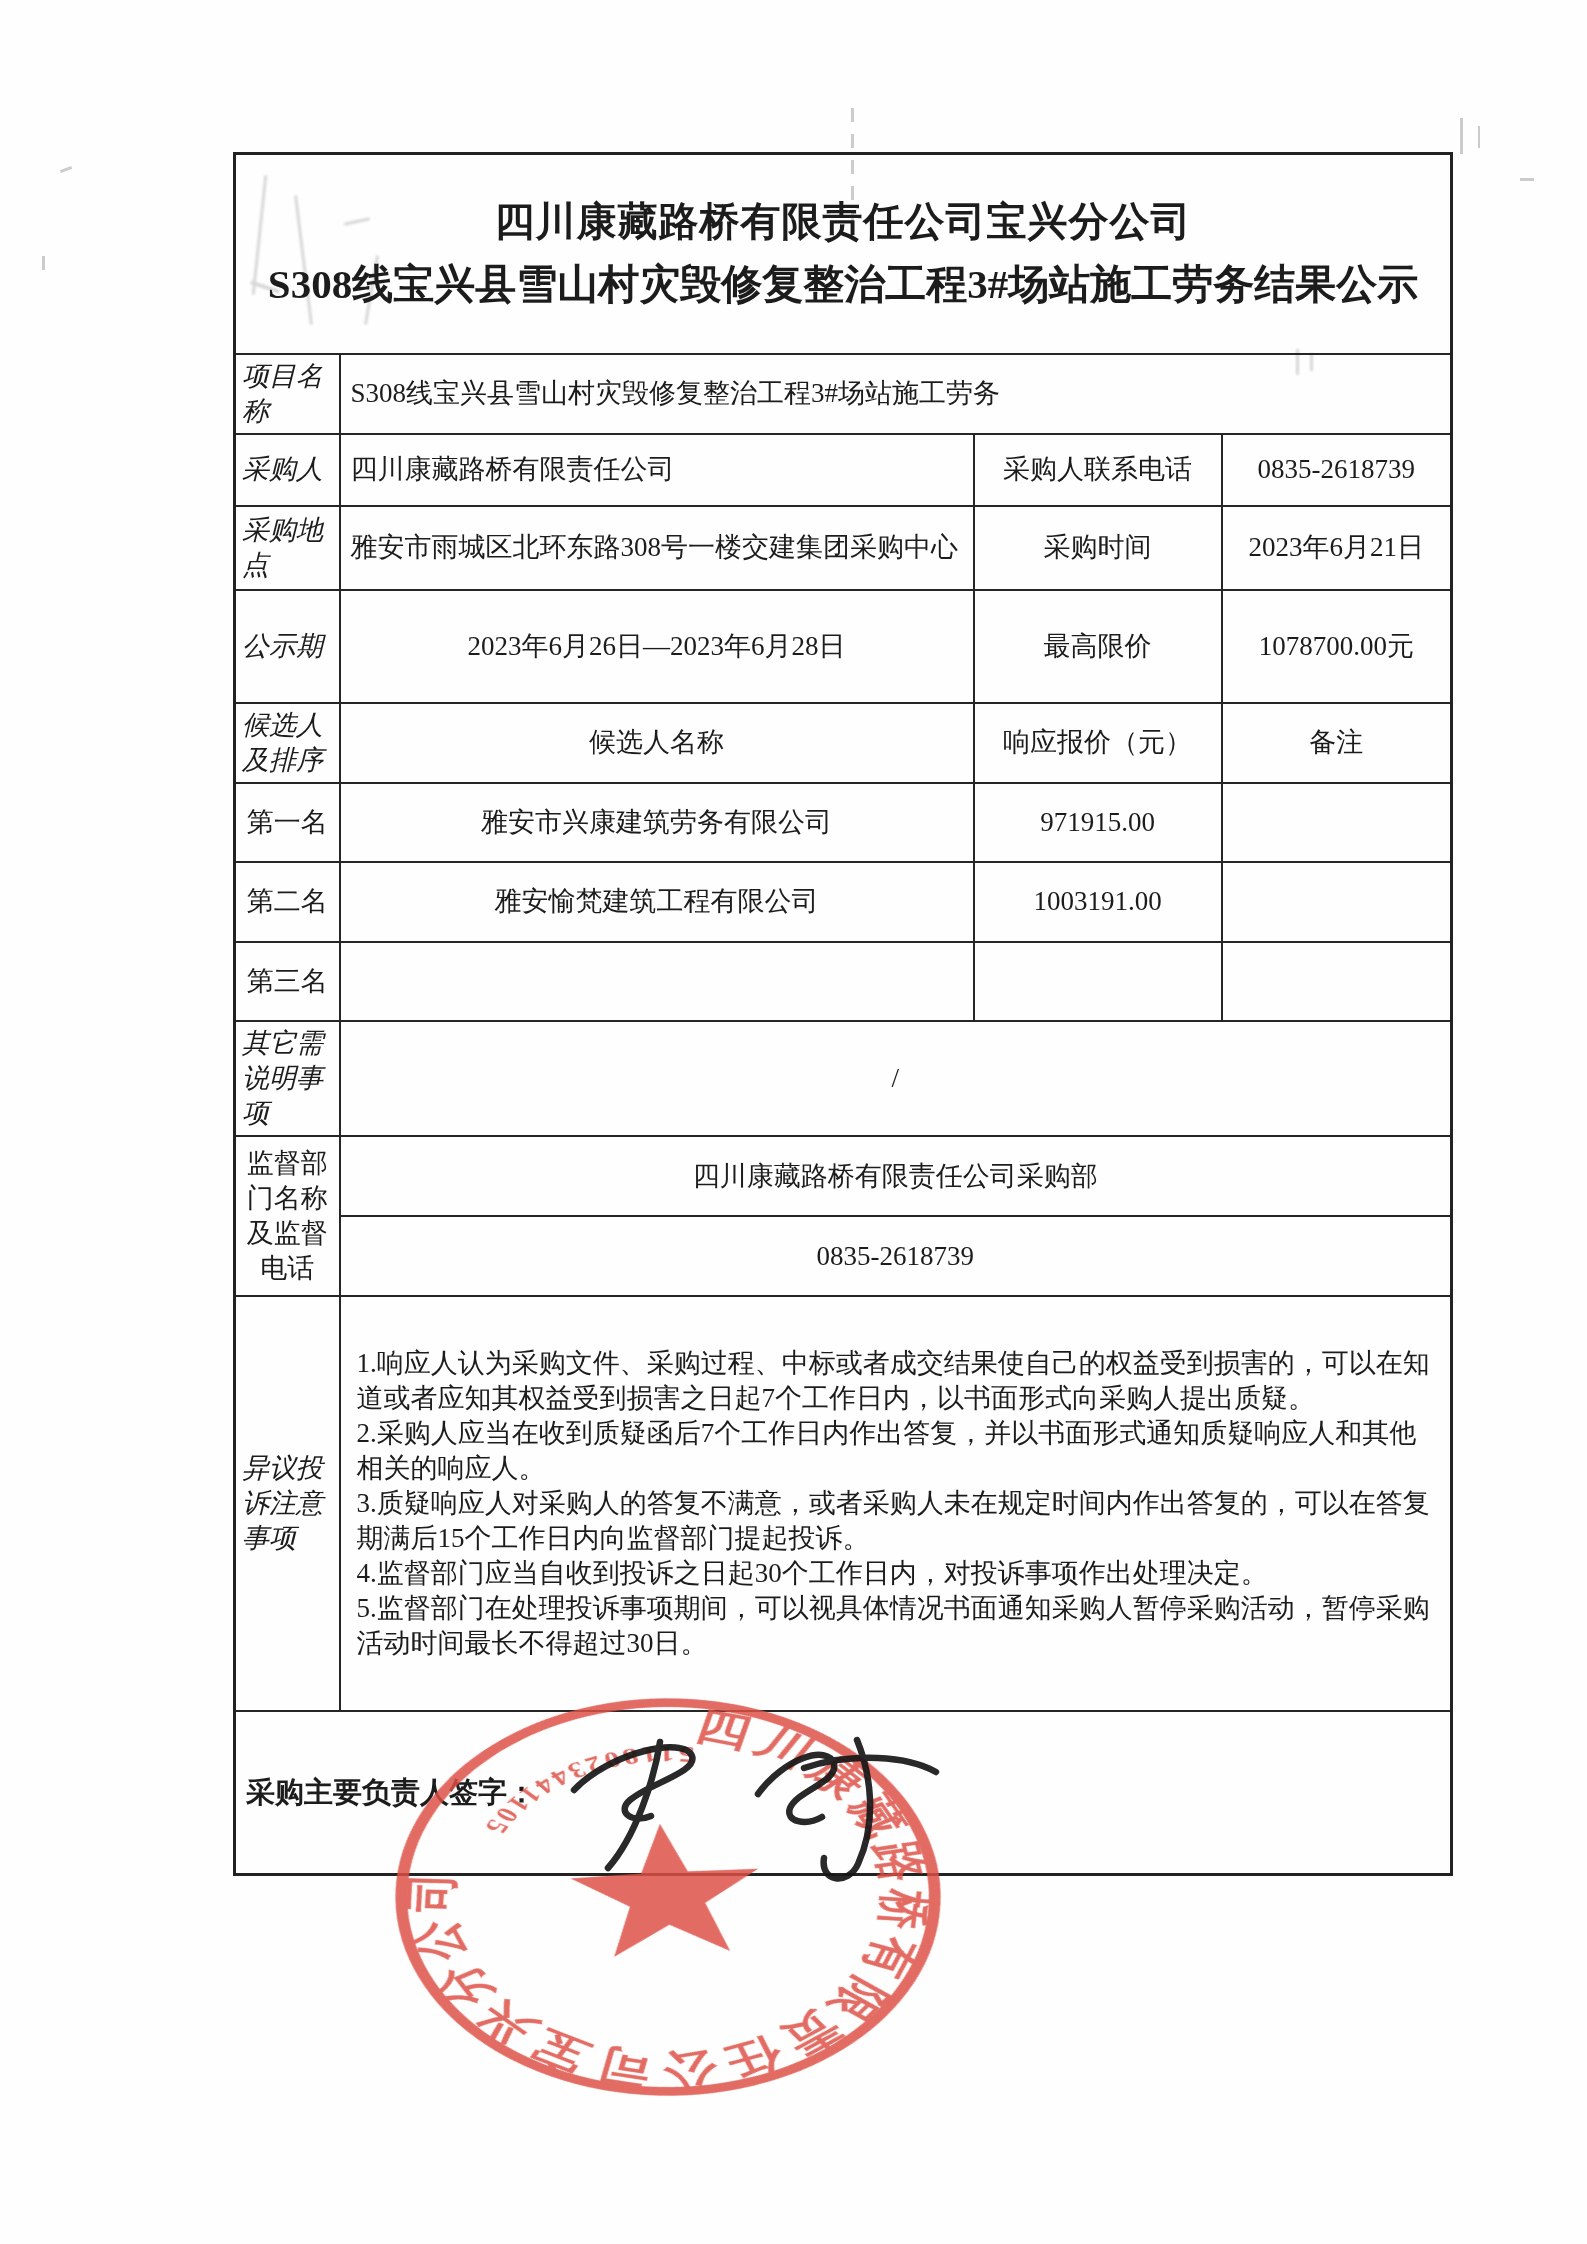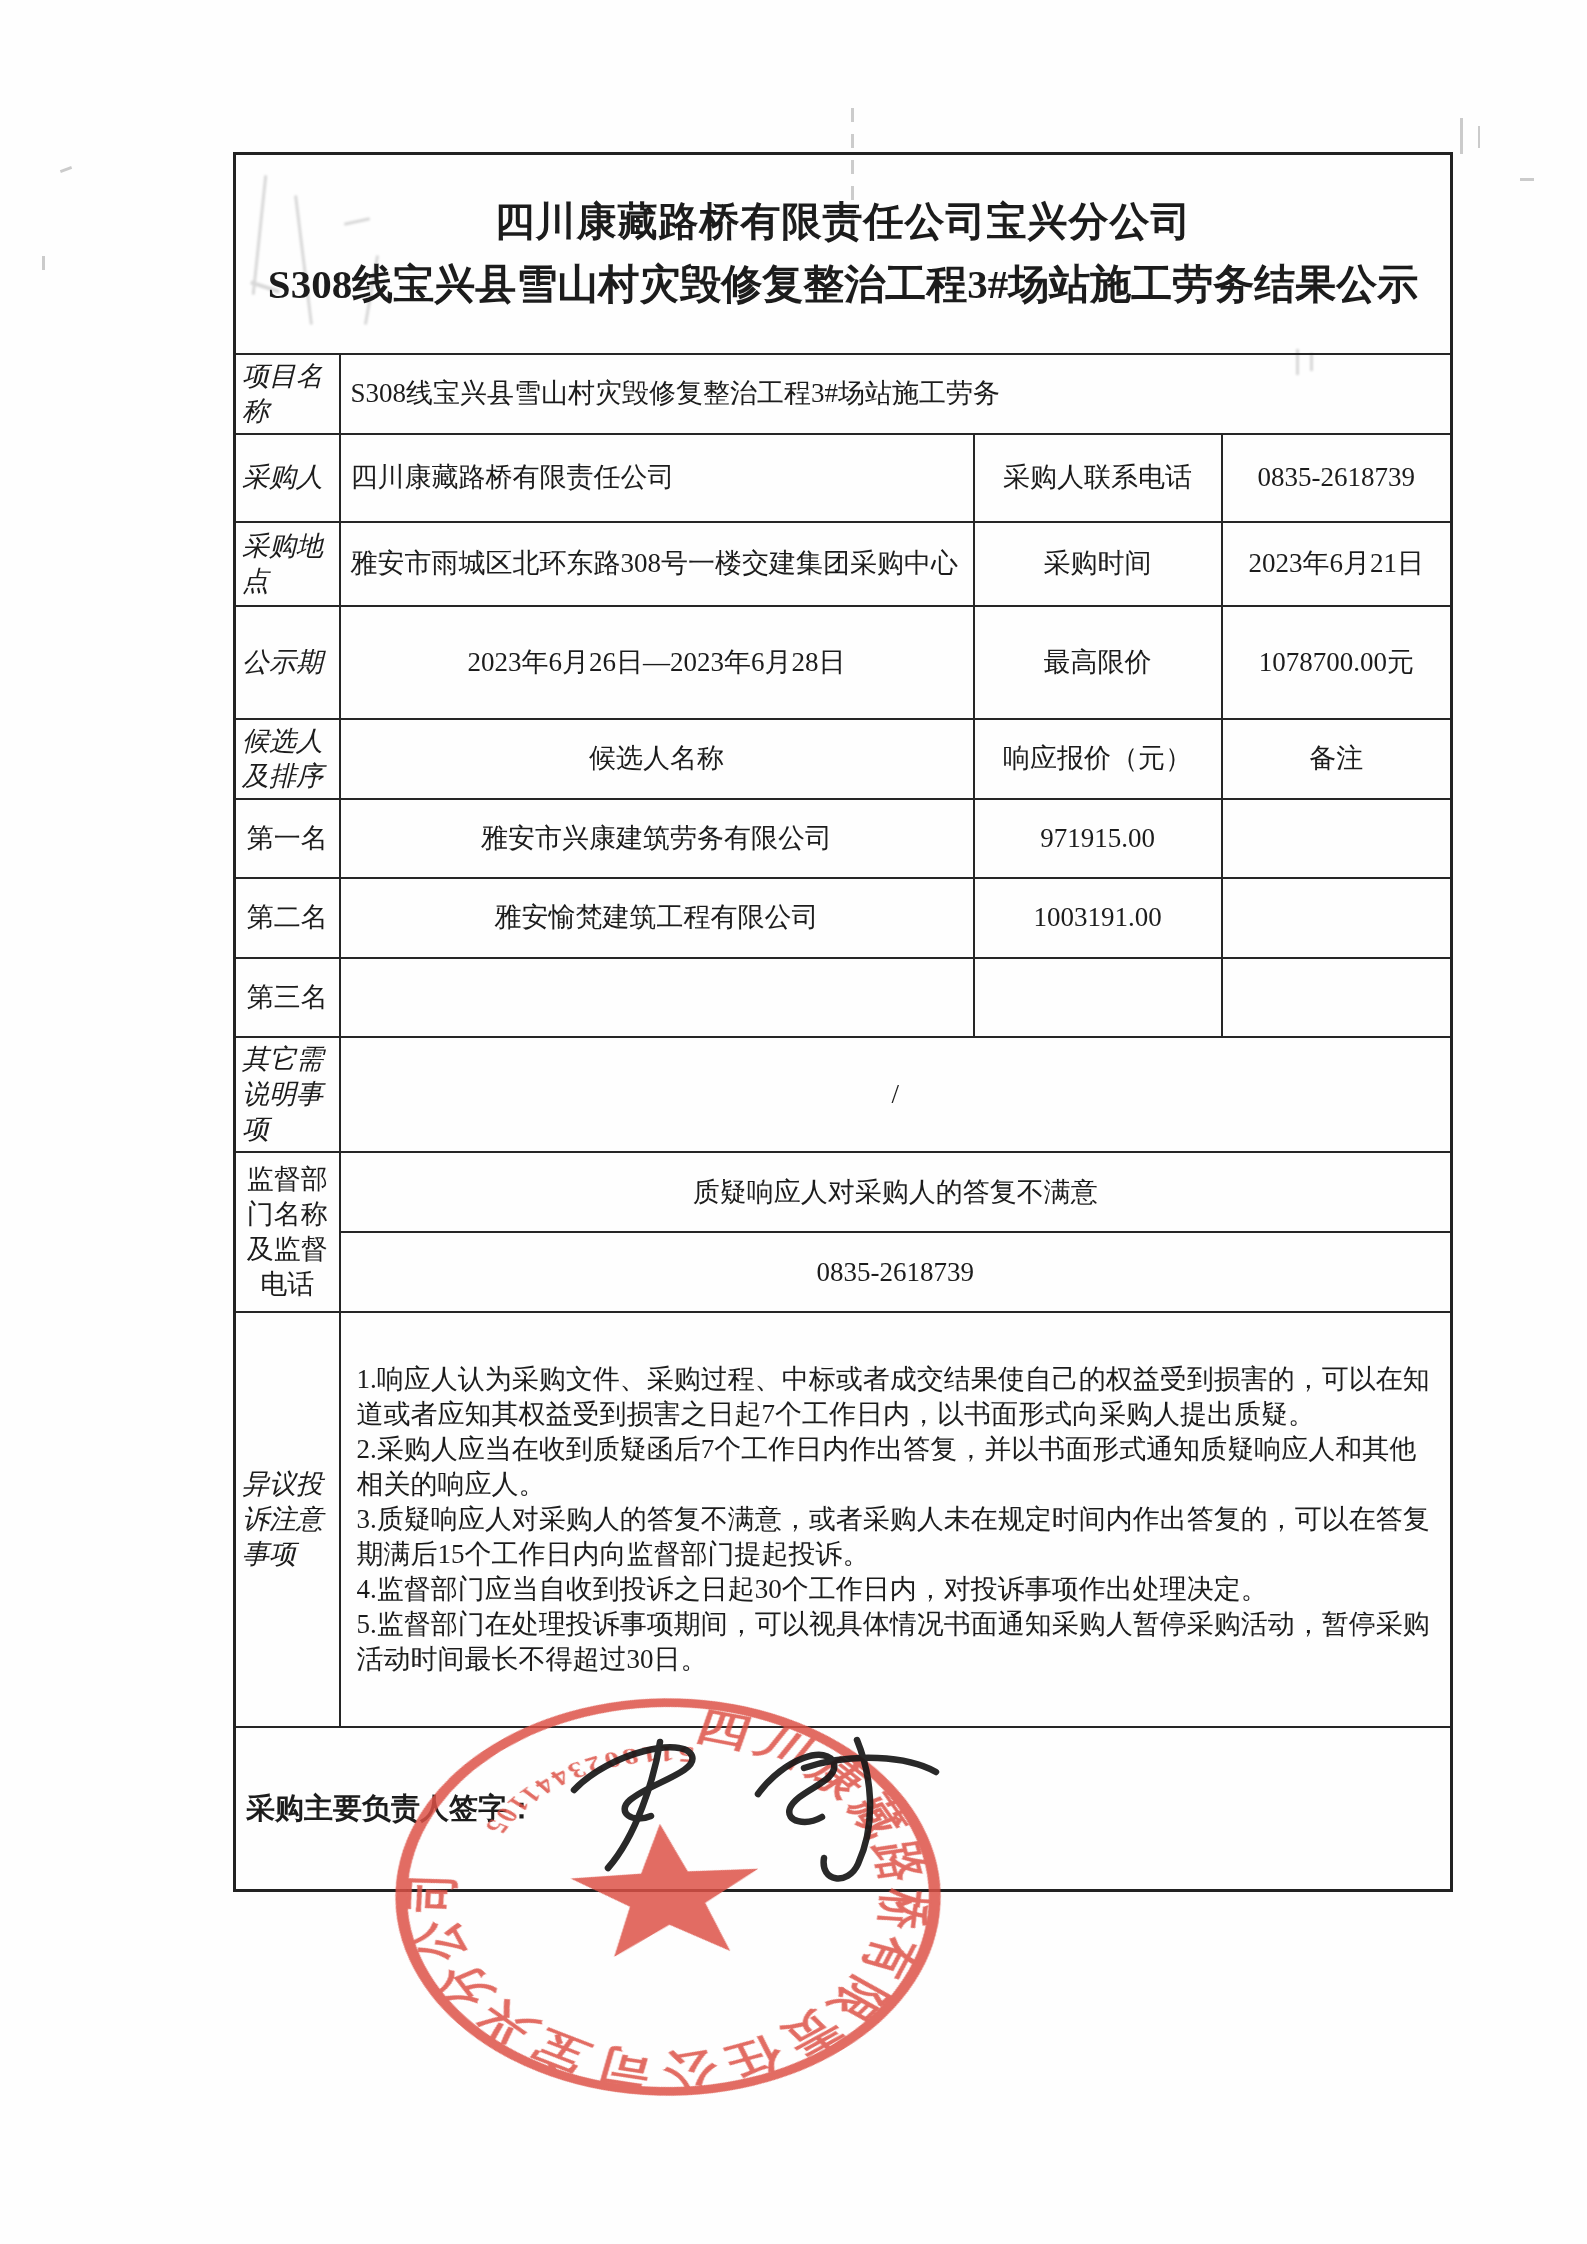--- a/index.html
+++ b/index.html
@@ -83,21 +83,21 @@
         <div class="t1">四川康藏路桥有限责任公司宝兴分公司</div>
         <div class="t2">S308线宝兴县雪山村灾毁修复整治工程3#场站施工劳务结果公示</div>
       </td>
     </tr>
 
     <tr style="height:80px">
       <td class="lab">项目名称</td>
       <td colspan="3" class="val-l bold6">S308线宝兴县雪山村灾毁修复整治工程3#场站施工劳务</td>
     </tr>
 
-    <tr style="height:88px">
+    <tr style="height:72px">
       <td class="lab">采购人</td>
       <td class="val-l">四川康藏路桥有限责任公司</td>
       <td class="val-c">采购人联系电话</td>
       <td class="val-c">0835-2618739</td>
     </tr>
 
     <tr style="height:84px">
       <td class="lab">采购地点</td>
       <td class="val-l">雅安市雨城区北环东路308号一楼交建集团采购中心</td>
       <td class="val-c">采购时间</td>
@@ -139,21 +139,21 @@
       <td class="val-c"></td>
     </tr>
 
     <tr style="height:90px">
       <td class="lab">其它需说明事项</td>
       <td colspan="3" class="val-c">/</td>
     </tr>
 
     <tr style="height:80px">
       <td rowspan="2" class="lab-c">监督部门名称及监督电话</td>
-      <td colspan="3" class="val-c">质疑响应人对采购人的答复不满意</td>
+      <td colspan="3" class="val-c">四川康藏路桥有限责任公司采购部</td>
     </tr>
     <tr style="height:80px">
       <td colspan="3" class="val-c">0835-2618739</td>
     </tr>
 
     <tr style="height:415px">
       <td class="lab">异议投诉注意事项</td>
       <td colspan="3" class="obj">
         <p>1.响应人认为采购文件、采购过程、中标或者成交结果使自己的权益受到损害的，可以在知道或者应知其权益受到损害之日起7个工作日内，以书面形式向采购人提出质疑。</p>
         <p>2.采购人应当在收到质疑函后7个工作日内作出答复，并以书面形式通知质疑响应人和其他相关的响应人。</p>

